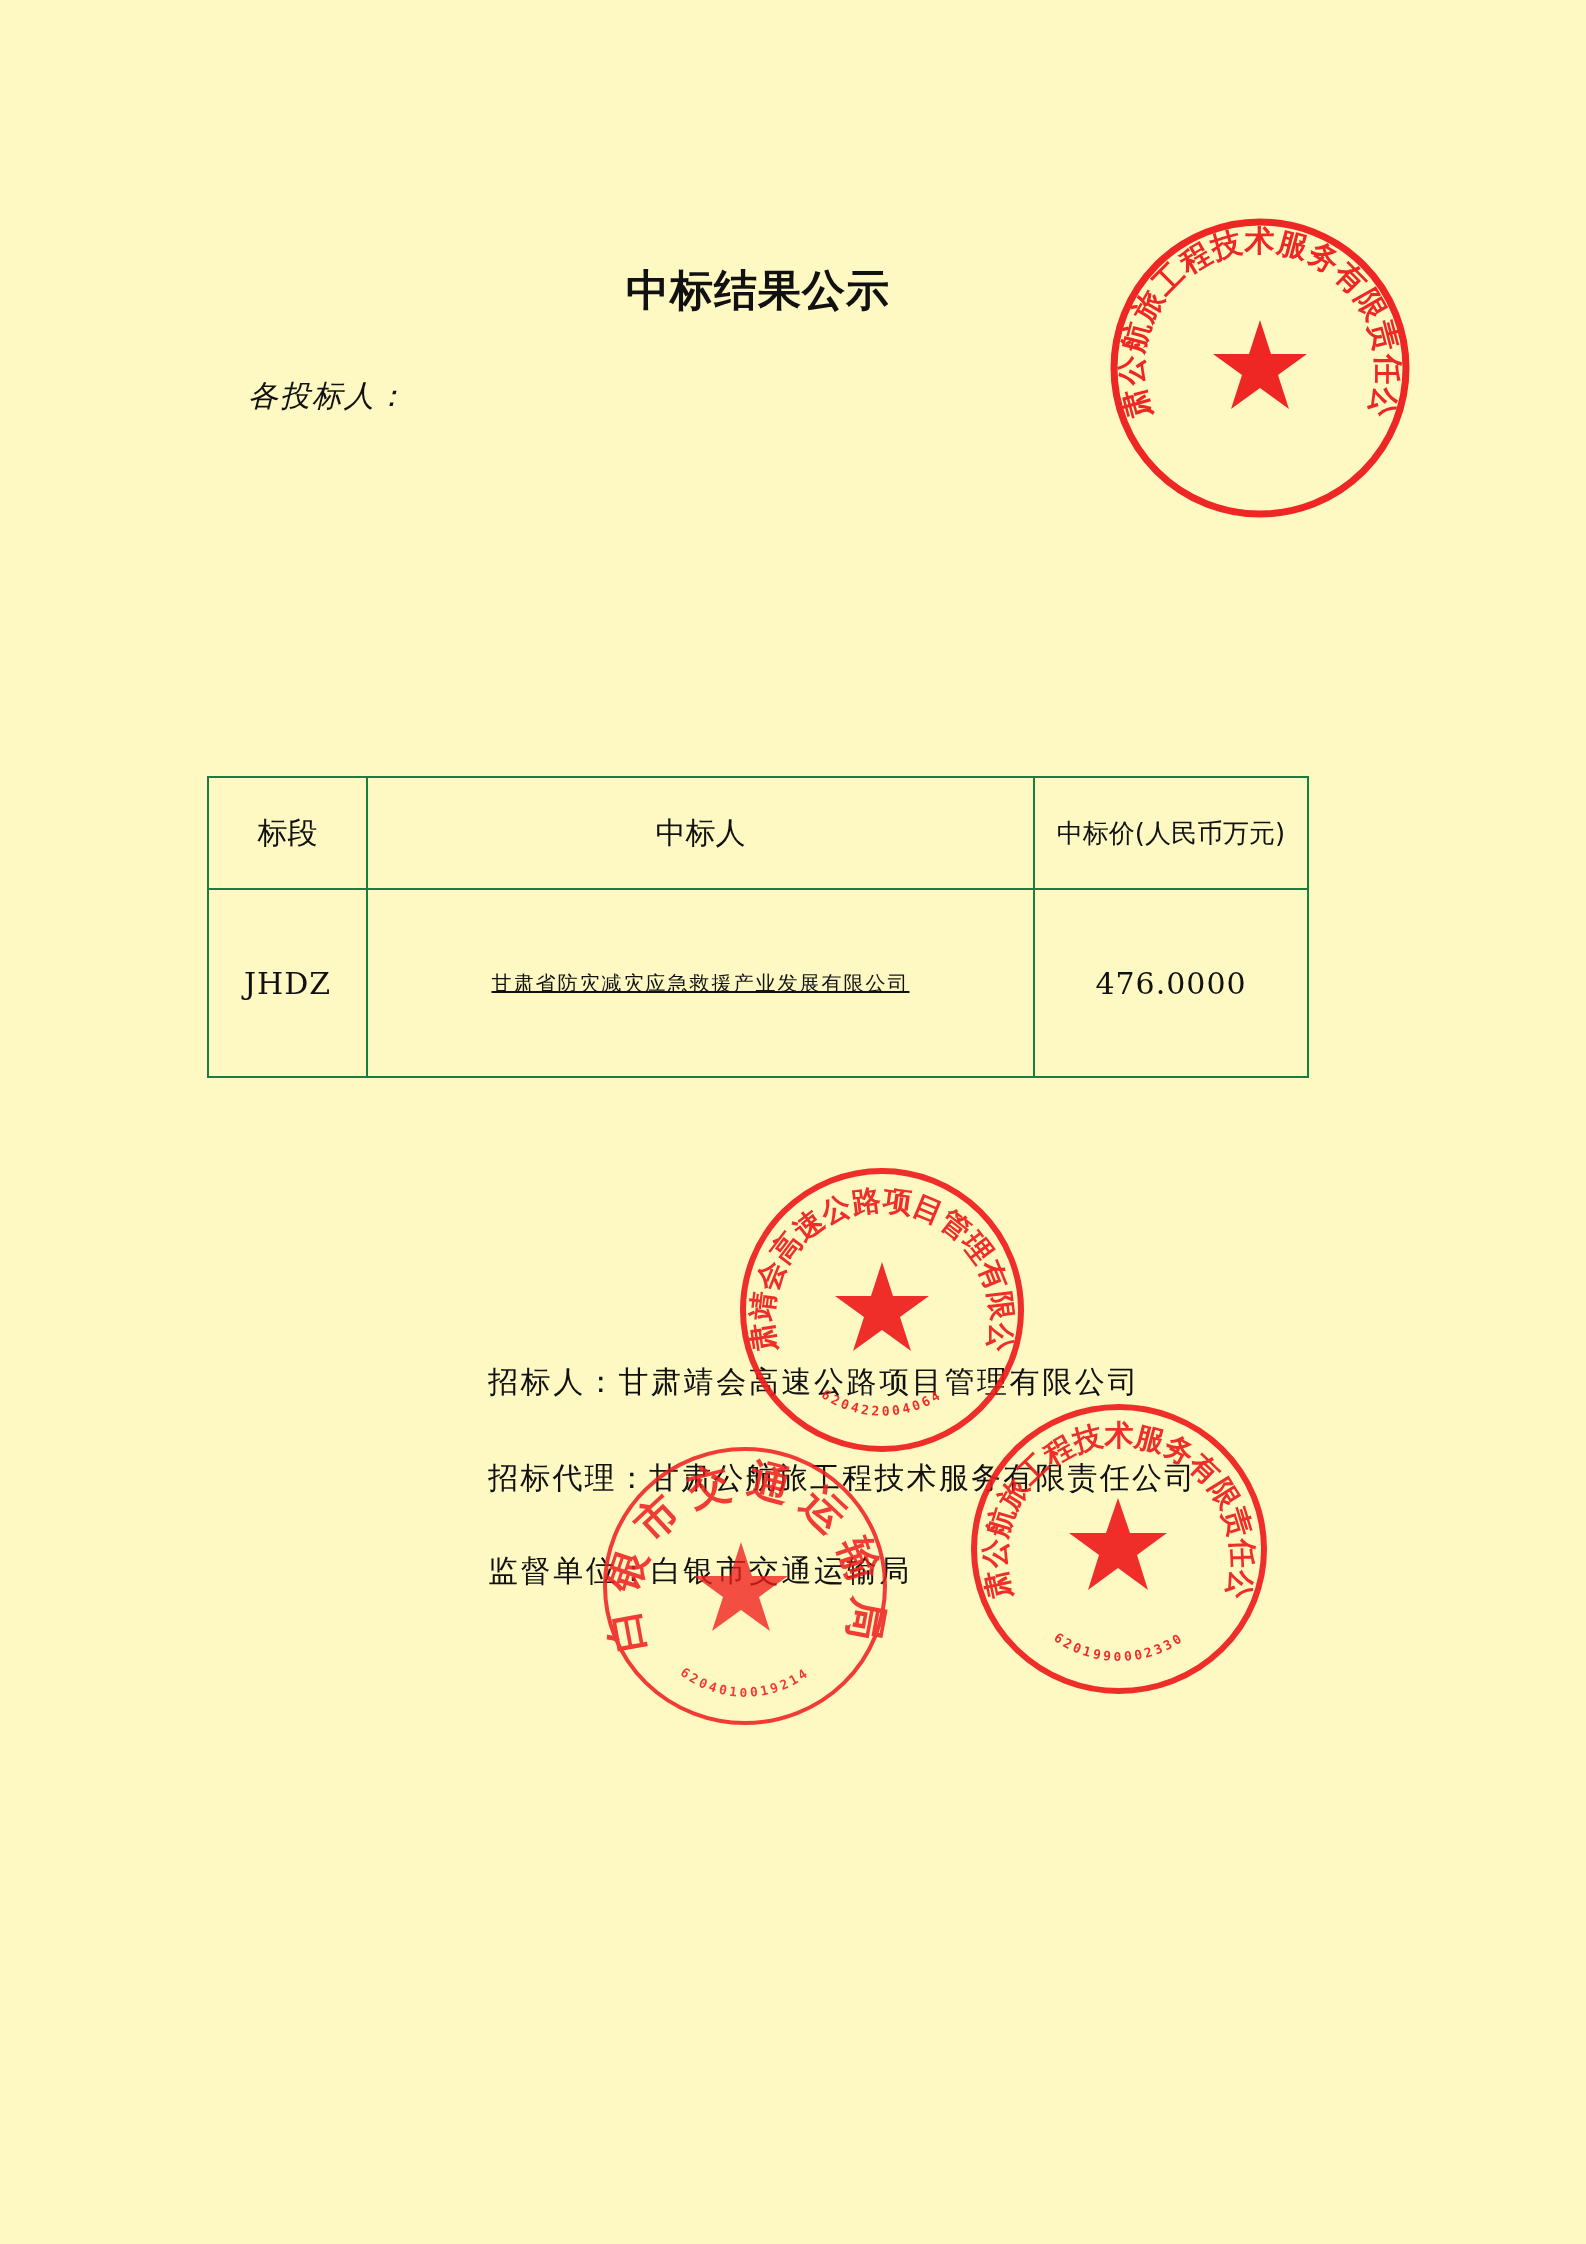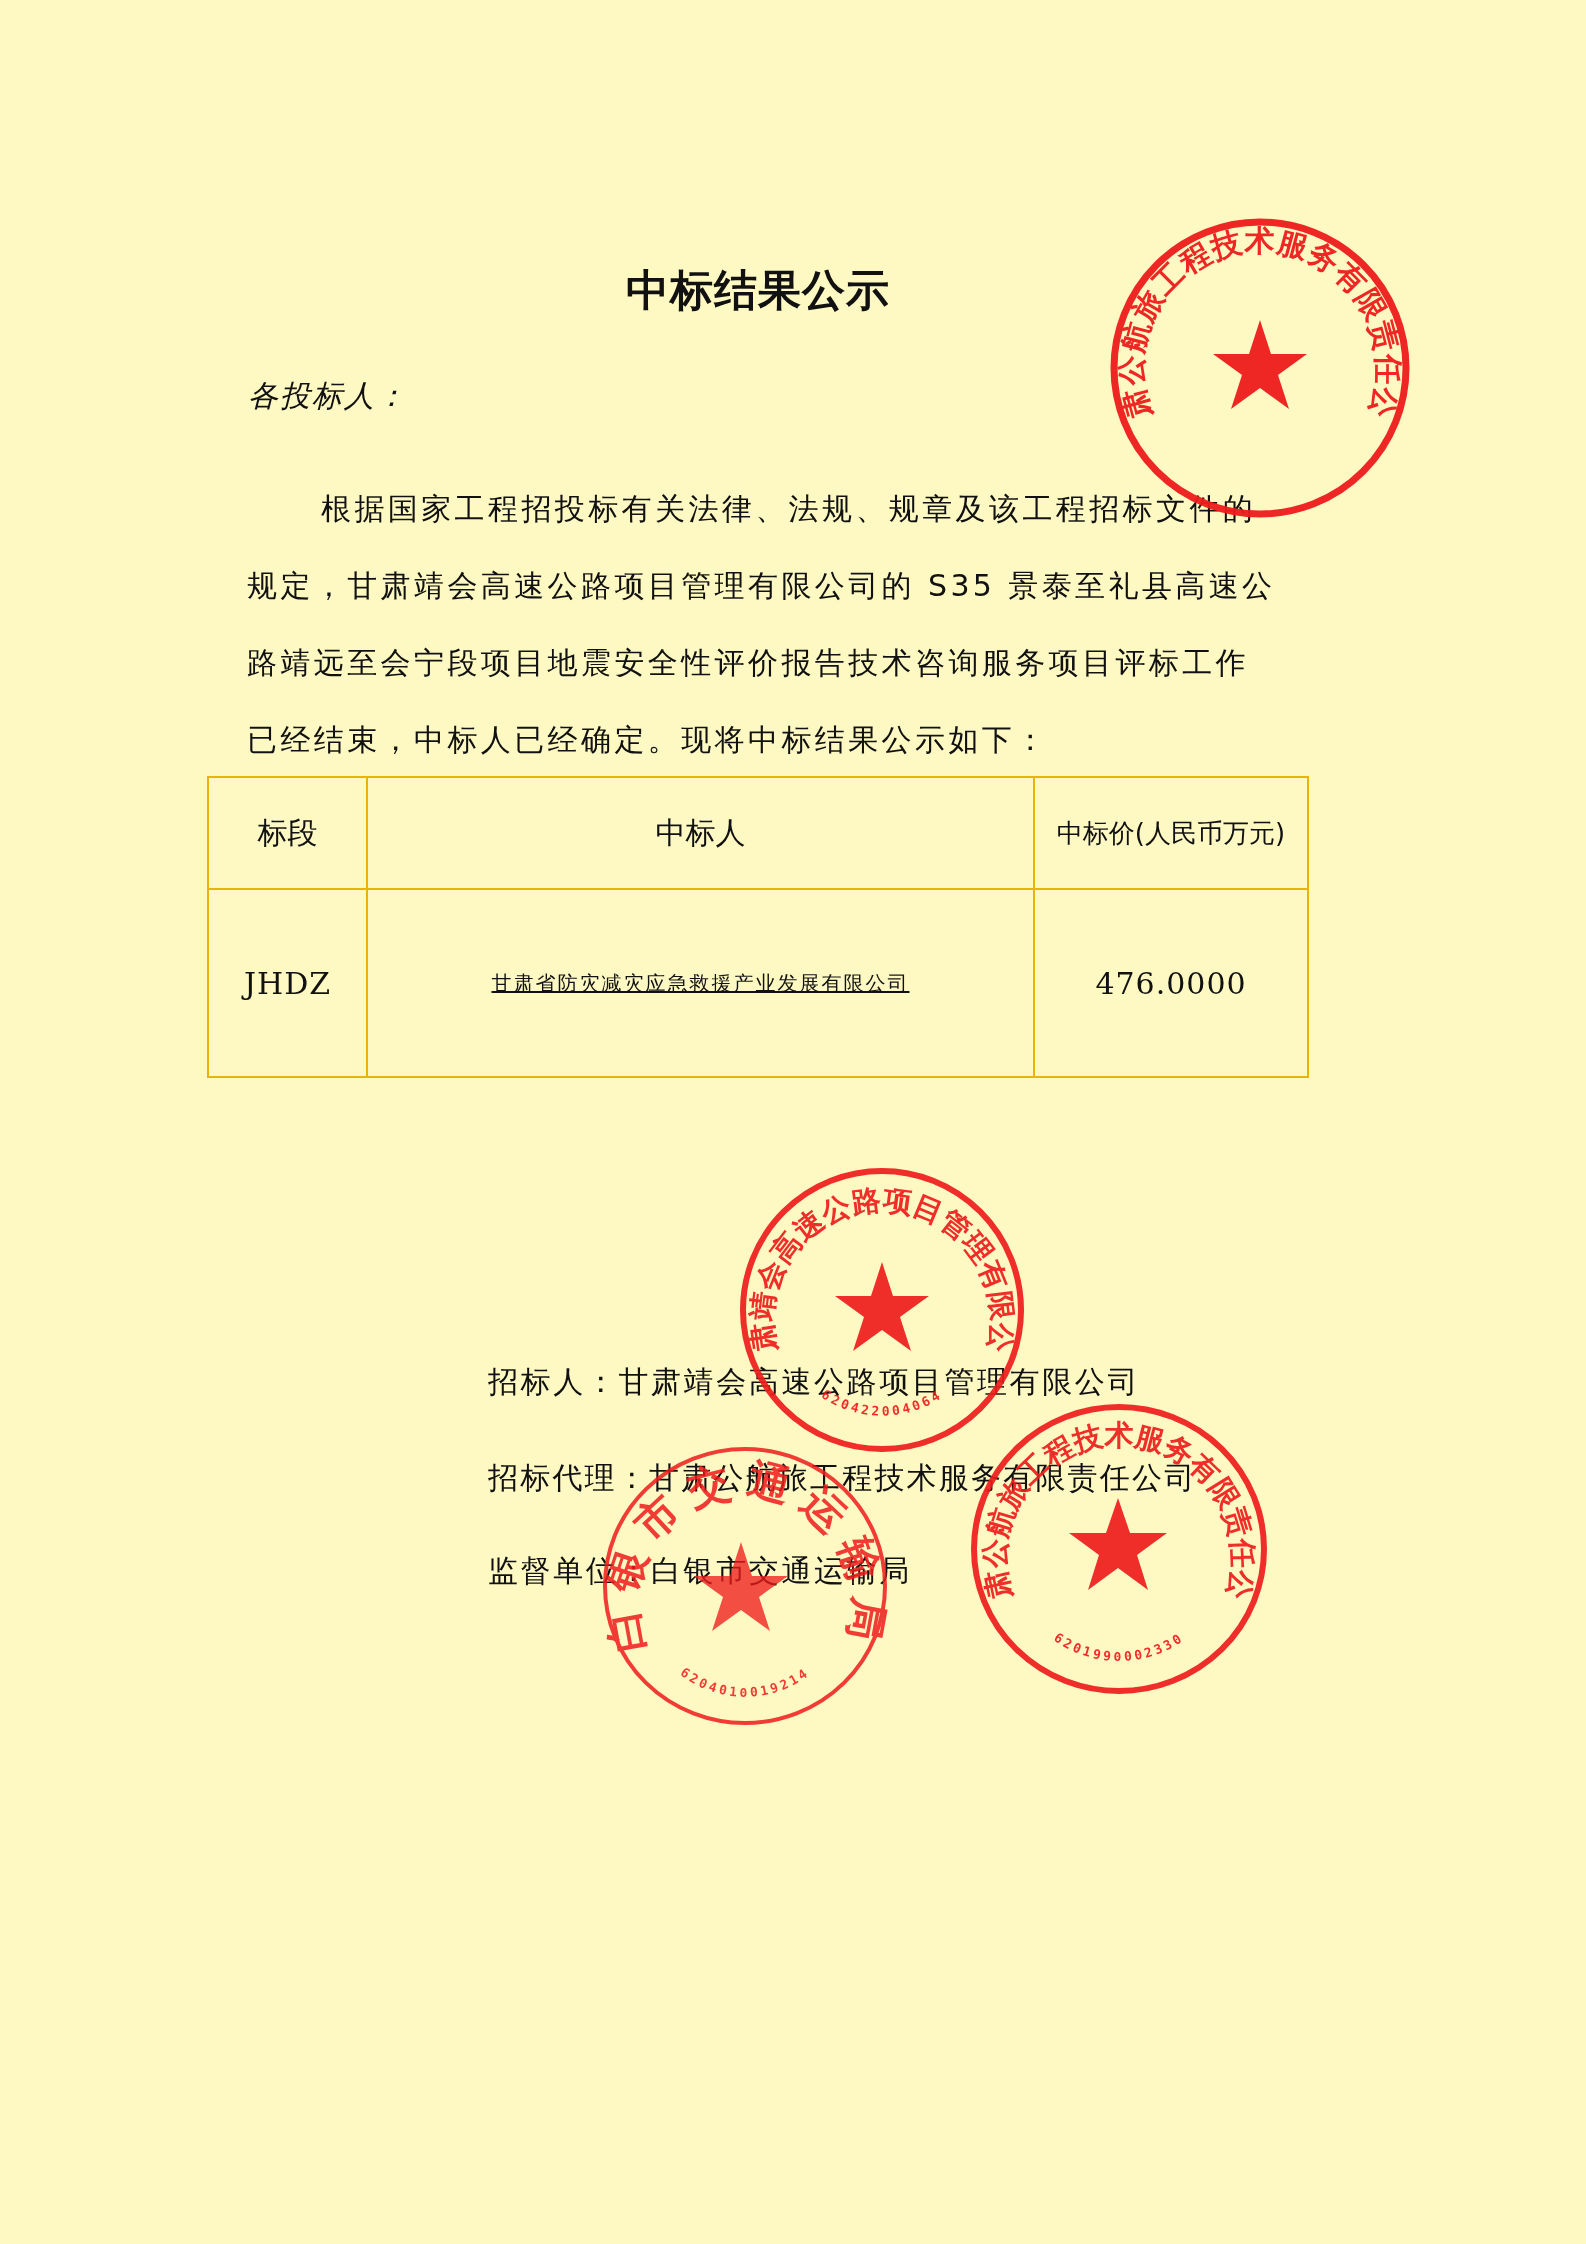--- a/index.html
+++ b/index.html
@@ -13,21 +13,21 @@
 
   .salutation { position: absolute; left: 248px; top: 376px; font-size: 30px; line-height: 40px; letter-spacing: 2px; font-style: italic; }
 
   .para { position: absolute; left: 247px; width: 1024px; top: 470px; font-size: 30px;
           line-height: 77px; letter-spacing: 3.4px; }
   .para .line { display: block; height: 77px; white-space: nowrap; overflow: visible; }
   .para .indent { padding-left: 74px; }
 
   table.result { position: absolute; left: 207px; top: 776px; width: 1100px; border-collapse: collapse;
                  font-size: 30px; table-layout: fixed; }
-  table.result td, table.result th { border: 2px solid #eab308; text-align: center; vertical-align: middle;
+  table.result td, table.result th { border: 2px solid #15803d; text-align: center; vertical-align: middle;
                  padding: 0; font-weight: normal; white-space: nowrap; }
   table.result tr.head { height: 112px; }
   table.result tr.body { height: 188px; }
   table.result th.c-price { font-size: 26px; letter-spacing: 0; margin-left: 35px; }
   table.result td.c-company { letter-spacing: 2px; font-size: 20px; text-decoration: underline; }
   table.result td.c-code, table.result td.c-price-val { font-family: "DejaVu Serif", "Liberation Serif", serif; font-size: 30px; letter-spacing: 1px; }
 
   .thanks { position: absolute; left: 321px; top: 1078px; font-size: 30px; line-height: 40px; letter-spacing: 2.4px; }
 
   .sign { position: absolute; left: 488px; font-size: 30px; line-height: 40px; letter-spacing: 2.6px; white-space: nowrap; }
@@ -42,26 +42,20 @@
 </style>
 </head>
 <body>
 
 <div class="page">
 
   <div class="title">中标结果公示</div>
 
   <div class="salutation">各投标人：</div>
 
-  <div class="para">
-    <span class="line indent">根据国家工程招投标有关法律、法规、规章及该工程招标文件的</span>
-    <span class="line">规定，甘肃靖会高速公路项目管理有限公司的 S35 景泰至礼县高速公</span>
-    <span class="line">路靖远至会宁段项目地震安全性评价报告技术咨询服务项目评标工作</span>
-    <span class="line">已经结束，中标人已经确定。现将中标结果公示如下：</span>
-  </div>
 
   <table class="result">
     <colgroup>
       <col style="width:159px">
       <col style="width:667px">
       <col style="width:274px">
     </colgroup>
     <tbody>
         <tr class="head">
       <th>标段</th>

